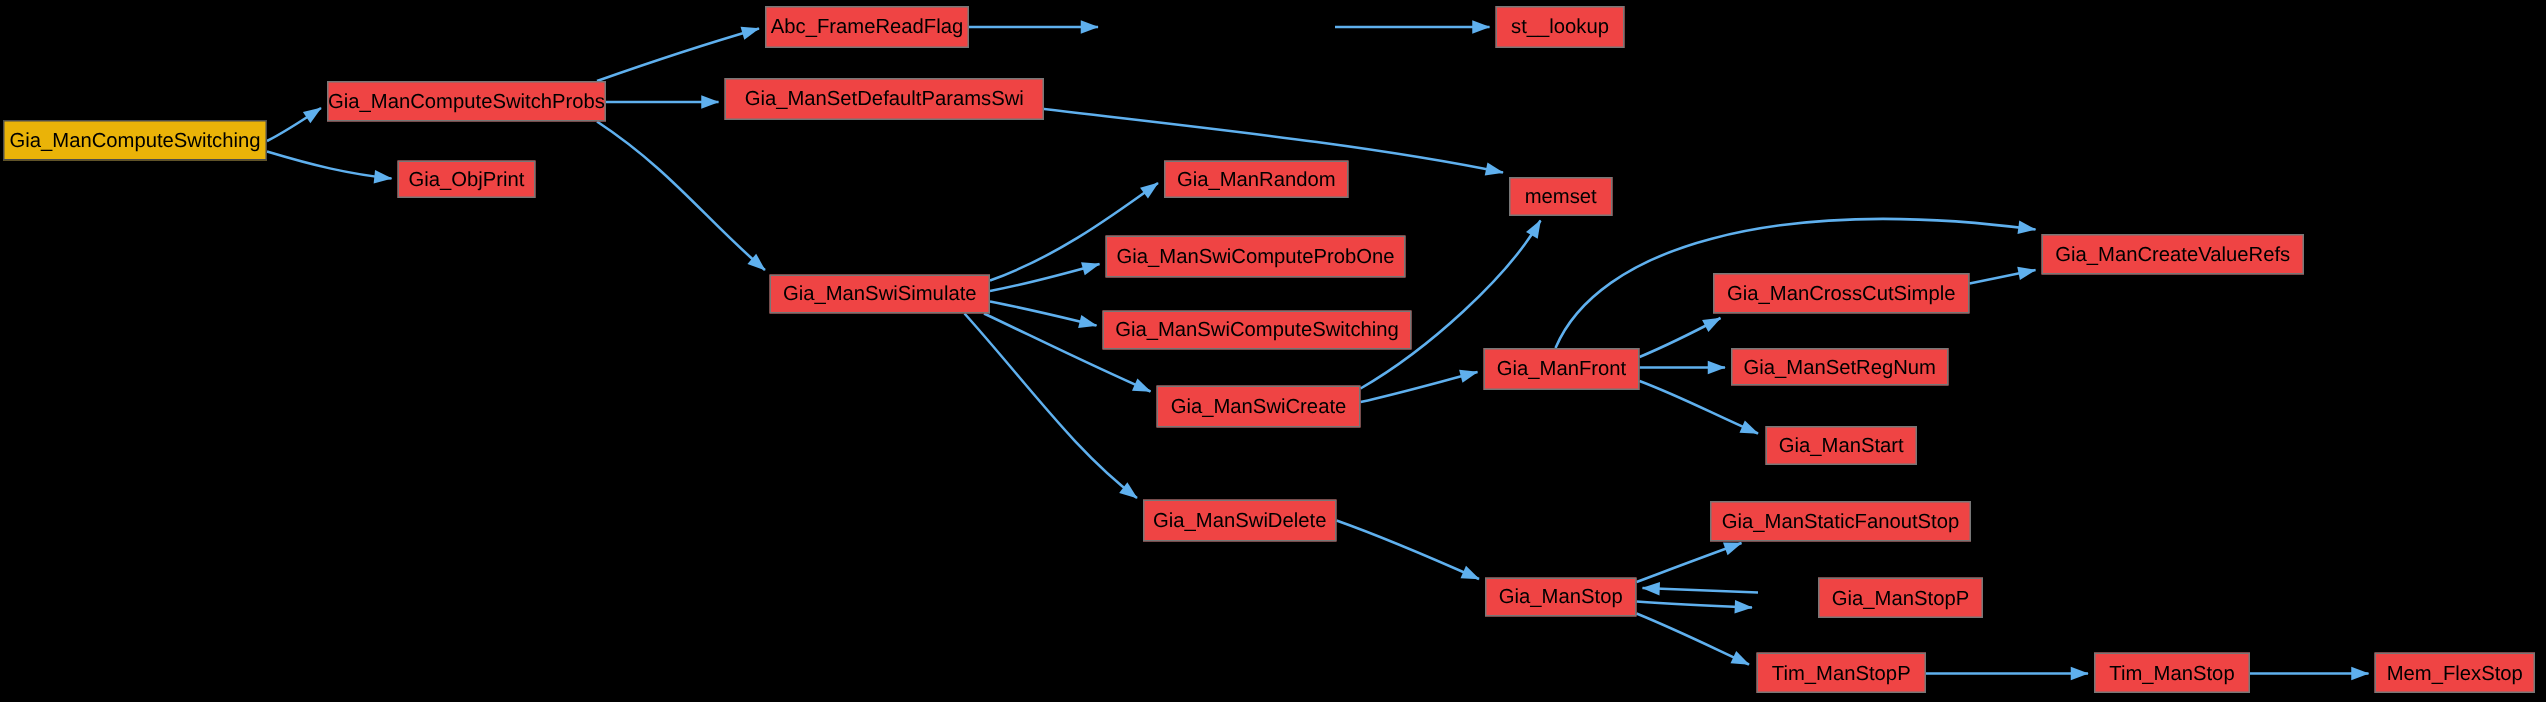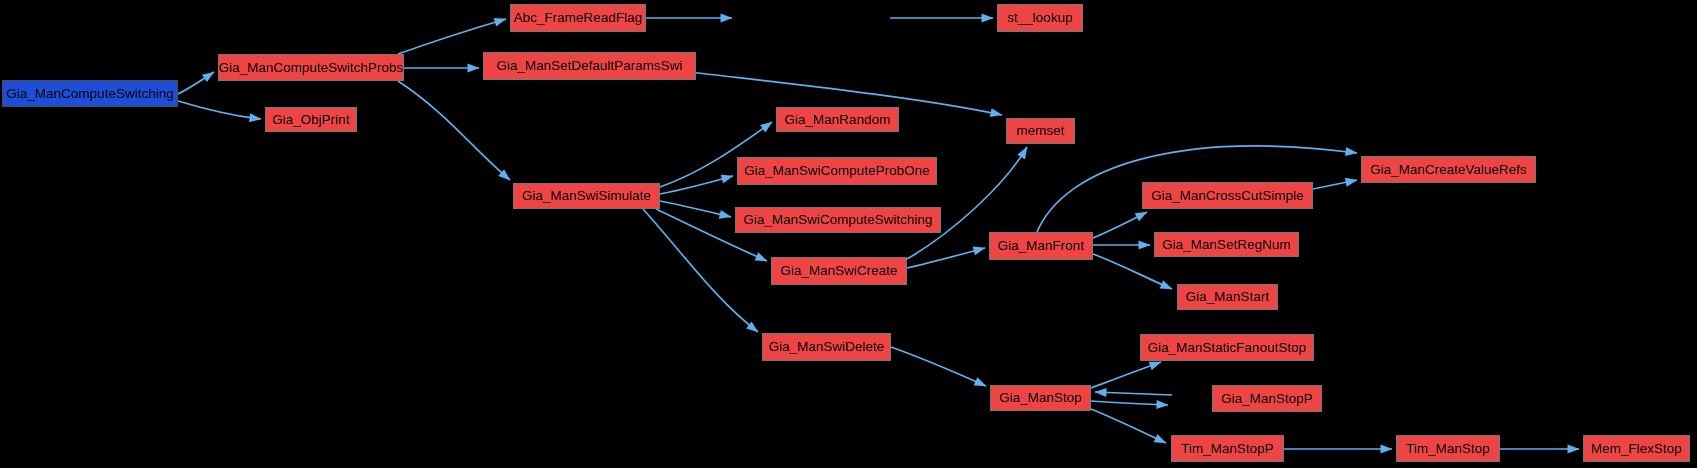--- a/index.html
+++ b/index.html
@@ -28,21 +28,21 @@
     color: #000000;
     font-size: 13.5px;
     line-height: 1;
     display: flex;
     align-items: center;
     justify-content: center;
     white-space: nowrap;
     cursor: pointer;
   }
   .node.selected {
-    background: #1d4ed8;
+    background: #eab308;
     border: 1.8px solid #4d4d4d;
     cursor: default;
   }
   .edge {
     fill: none;
     stroke-width: 1.7px;
   }
 </style>
 </head>
 <body>

